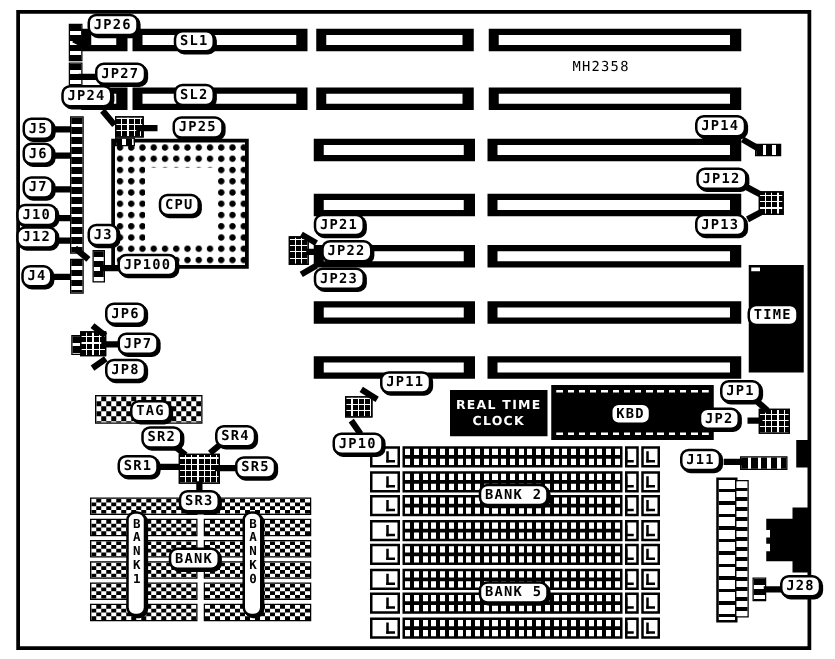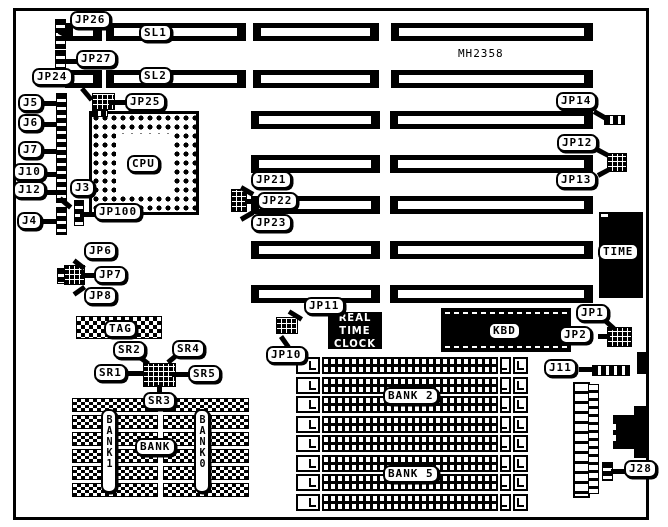--- a/index.html
+++ b/index.html
@@ -163,21 +163,21 @@
 
   <div class="cpu-socket">
     <div class="cpu-inner"></div>
   </div>
   <div class="callout" style="left:127px;top:155px">CPU</div>
 
   <div class="blackbox" style="left:599px;top:212px;width:44px;height:86px"></div>
   <div class="notch" style="left:601px;top:214px;width:7px;height:3px"></div>
   <div class="callout" style="left:598px;top:243px">TIME</div>
 
-  <div class="blackbox rtc" style="left:328px;top:312px;width:54px;height:37px">
+  <div class="blackbox rtc" style="left:360px;top:312px;width:78px;height:37px">
     <div>REAL TIME</div>
     <div>CLOCK</div>
   </div>
 
   <div class="blackbox" style="left:441px;top:308px;width:130px;height:44px">
     <div class="dash" style="left:4px;right:4px;top:4px"></div>
     <div class="dash" style="left:4px;right:4px;bottom:4px"></div>
   </div>
   <div class="callout" style="left:488px;top:322px">KBD</div>
 
@@ -189,22 +189,22 @@
   <div class="callout" style="left:135px;top:438px">BANK</div>
 
   <div class="callout" style="left:383px;top:387px">BANK 2</div>
   <div class="callout" style="left:383px;top:465px">BANK 5</div>
 
   <div class="callout" style="left:139px;top:24px">SL1</div>
   <div class="callout" style="left:139px;top:67px">SL2</div>
 
   <div class="callout" style="left:70px;top:11px">JP26</div>
   <div class="callout" style="left:76px;top:50px">JP27</div>
-  <div class="callout" style="left:32px;top:68px">JP24</div>
-  <div class="callout" style="left:125px;top:93px">JP25</div>
+  <div class="callout" style="left:49px;top:68px">JP24</div>
+  <div class="callout" style="left:138px;top:93px">JP25</div>
   <div class="callout" style="left:94px;top:203px">JP100</div>
   <div class="callout" style="left:251px;top:171px">JP21</div>
   <div class="callout" style="left:257px;top:192px">JP22</div>
   <div class="callout" style="left:251px;top:214px">JP23</div>
   <div class="callout" style="left:556px;top:92px">JP14</div>
   <div class="callout" style="left:557px;top:134px">JP12</div>
   <div class="callout" style="left:556px;top:171px">JP13</div>
   <div class="callout" style="left:84px;top:242px">JP6</div>
   <div class="callout" style="left:94px;top:266px">JP7</div>
   <div class="callout" style="left:84px;top:287px">JP8</div>

